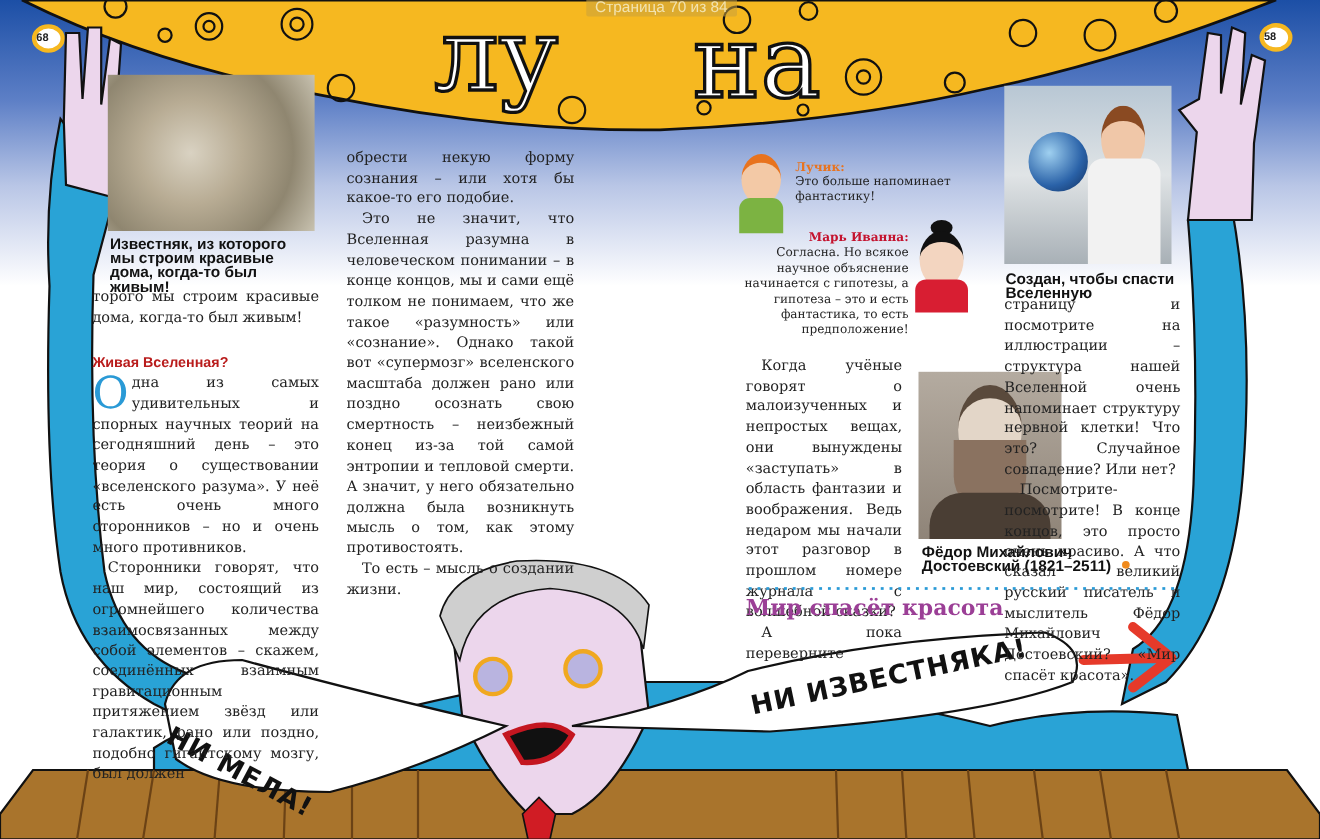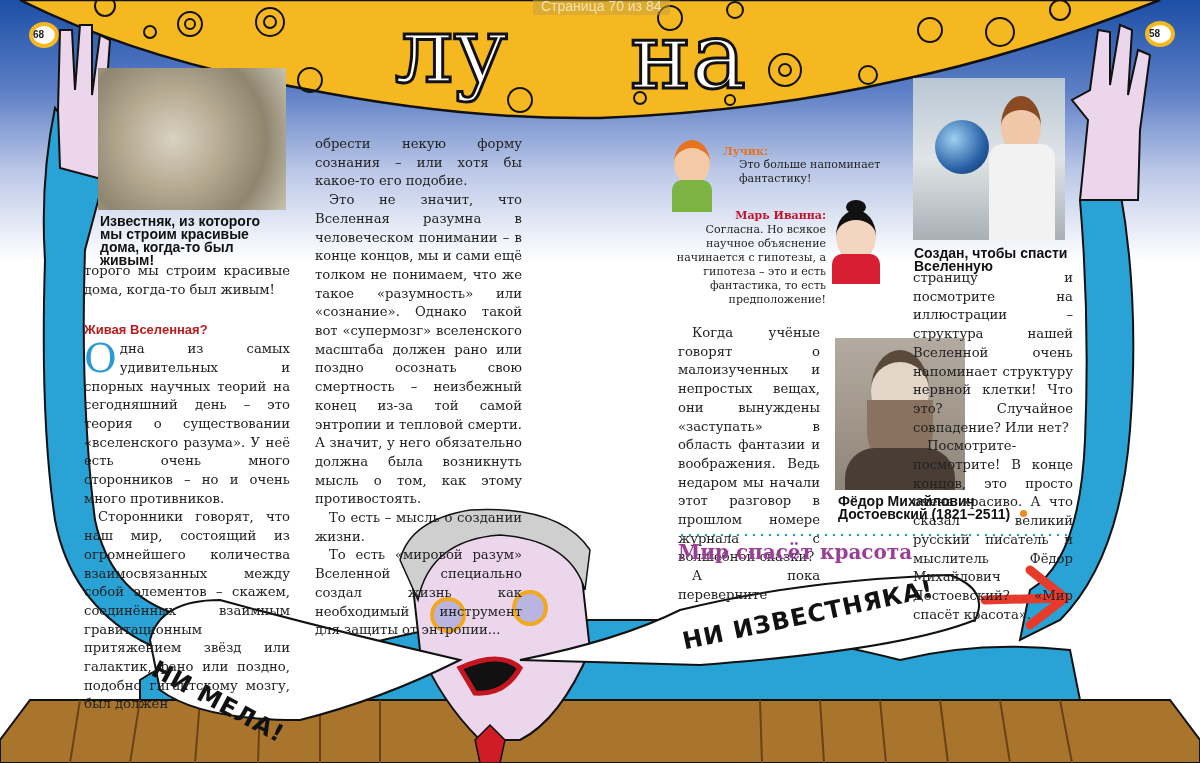--- a/index.html
+++ b/index.html
@@ -106,29 +106,28 @@
   <p>торого мы строим красивые дома, когда-то был живым!</p>
   <p style="margin-top:22px;" class="h-purple">Живая Вселенная?</p>
   <p><span class="dropcap">О</span><span>дна из самых удивительных и спорных научных теорий на сегодняшний день – это теория о существовании «вселенского разума». У неё есть очень много сторонников – но и очень много противников.</span></p>
   <p class="indent">Сторонники говорят, что наш мир, состоящий из огромнейшего количества взаимосвязанных между собой элементов – скажем, соединённых взаимным гравитационным притяжением звёзд или галактик, рано или поздно, подобно гигантскому мозгу, был должен</p>
 </div>
 
 <div class="col" style="left:315px;top:135px;width:207px;">
   <p>обрести некую форму сознания – или хотя бы какое-то его подобие.</p>
   <p class="indent">Это не значит, что Вселенная разумна в человеческом понимании – в конце концов, мы и сами ещё толком не понимаем, что же такое «разумность» или «сознание». Однако такой вот «супермозг» вселенского масштаба должен рано или поздно осознать свою смертность – неизбежный конец из-за той самой энтропии и тепловой смерти. А значит, у него обязательно должна была возникнуть мысль о том, как этому противостоять.</p>
   <p class="indent">То есть – мысль о создании жизни.</p>
-  <p class="indent">То есть «мировой разум» Вселенной специально создал жизнь как необходимый инструмент для защиты от энтропии...</p>
 </div>
 
 <div style="position:absolute;left:668px;top:140px;width:48px;height:72px;">
   <div style="position:absolute;left:6px;top:0;width:36px;height:38px;border-radius:50%;background:#f3c9a6;border-top:8px solid #e8731e;"></div>
   <div style="position:absolute;left:4px;top:40px;width:40px;height:32px;border-radius:10px 10px 0 0;background:#7cb342;"></div>
 </div>
 <div class="dlg-name" style="position:absolute;left:723px;top:145px;color:#e8731e;">Лучик:</div>
-<div class="dlg-text" style="position:absolute;left:723px;top:158px;width:160px;margin-left:16px;">Это больше напоминает фантастику!</div>
+<div class="dlg-text" style="position:absolute;left:723px;top:158px;width:160px;">Это больше напоминает фантастику!</div>
 
 <div class="dlg-name" style="position:absolute;left:720px;top:209px;width:106px;text-align:right;color:#c4122e;">Марь Иванна:</div>
 <div class="dlg-text" style="position:absolute;left:676px;top:223px;width:150px;text-align:right;">Согласна. Но всякое научное объяснение начинается с гипотезы, а гипотеза – это и есть фантастика, то есть предположение!</div>
 <div style="position:absolute;left:828px;top:200px;width:56px;height:84px;">
   <div style="position:absolute;left:18px;top:0;width:20px;height:14px;border-radius:50%;background:#111;"></div>
   <div style="position:absolute;left:8px;top:10px;width:40px;height:42px;border-radius:50%;background:#f3d5c0;border-top:10px solid #111;"></div>
   <div style="position:absolute;left:4px;top:54px;width:48px;height:30px;border-radius:10px 10px 0 0;background:#d81e32;"></div>
 </div>
 
 <div class="photo" style="left:913px;top:78px;width:152px;height:162px;background:linear-gradient(180deg,#b8c7d4 0%,#e0e4e6 50%,#a8b0b6 100%);">

